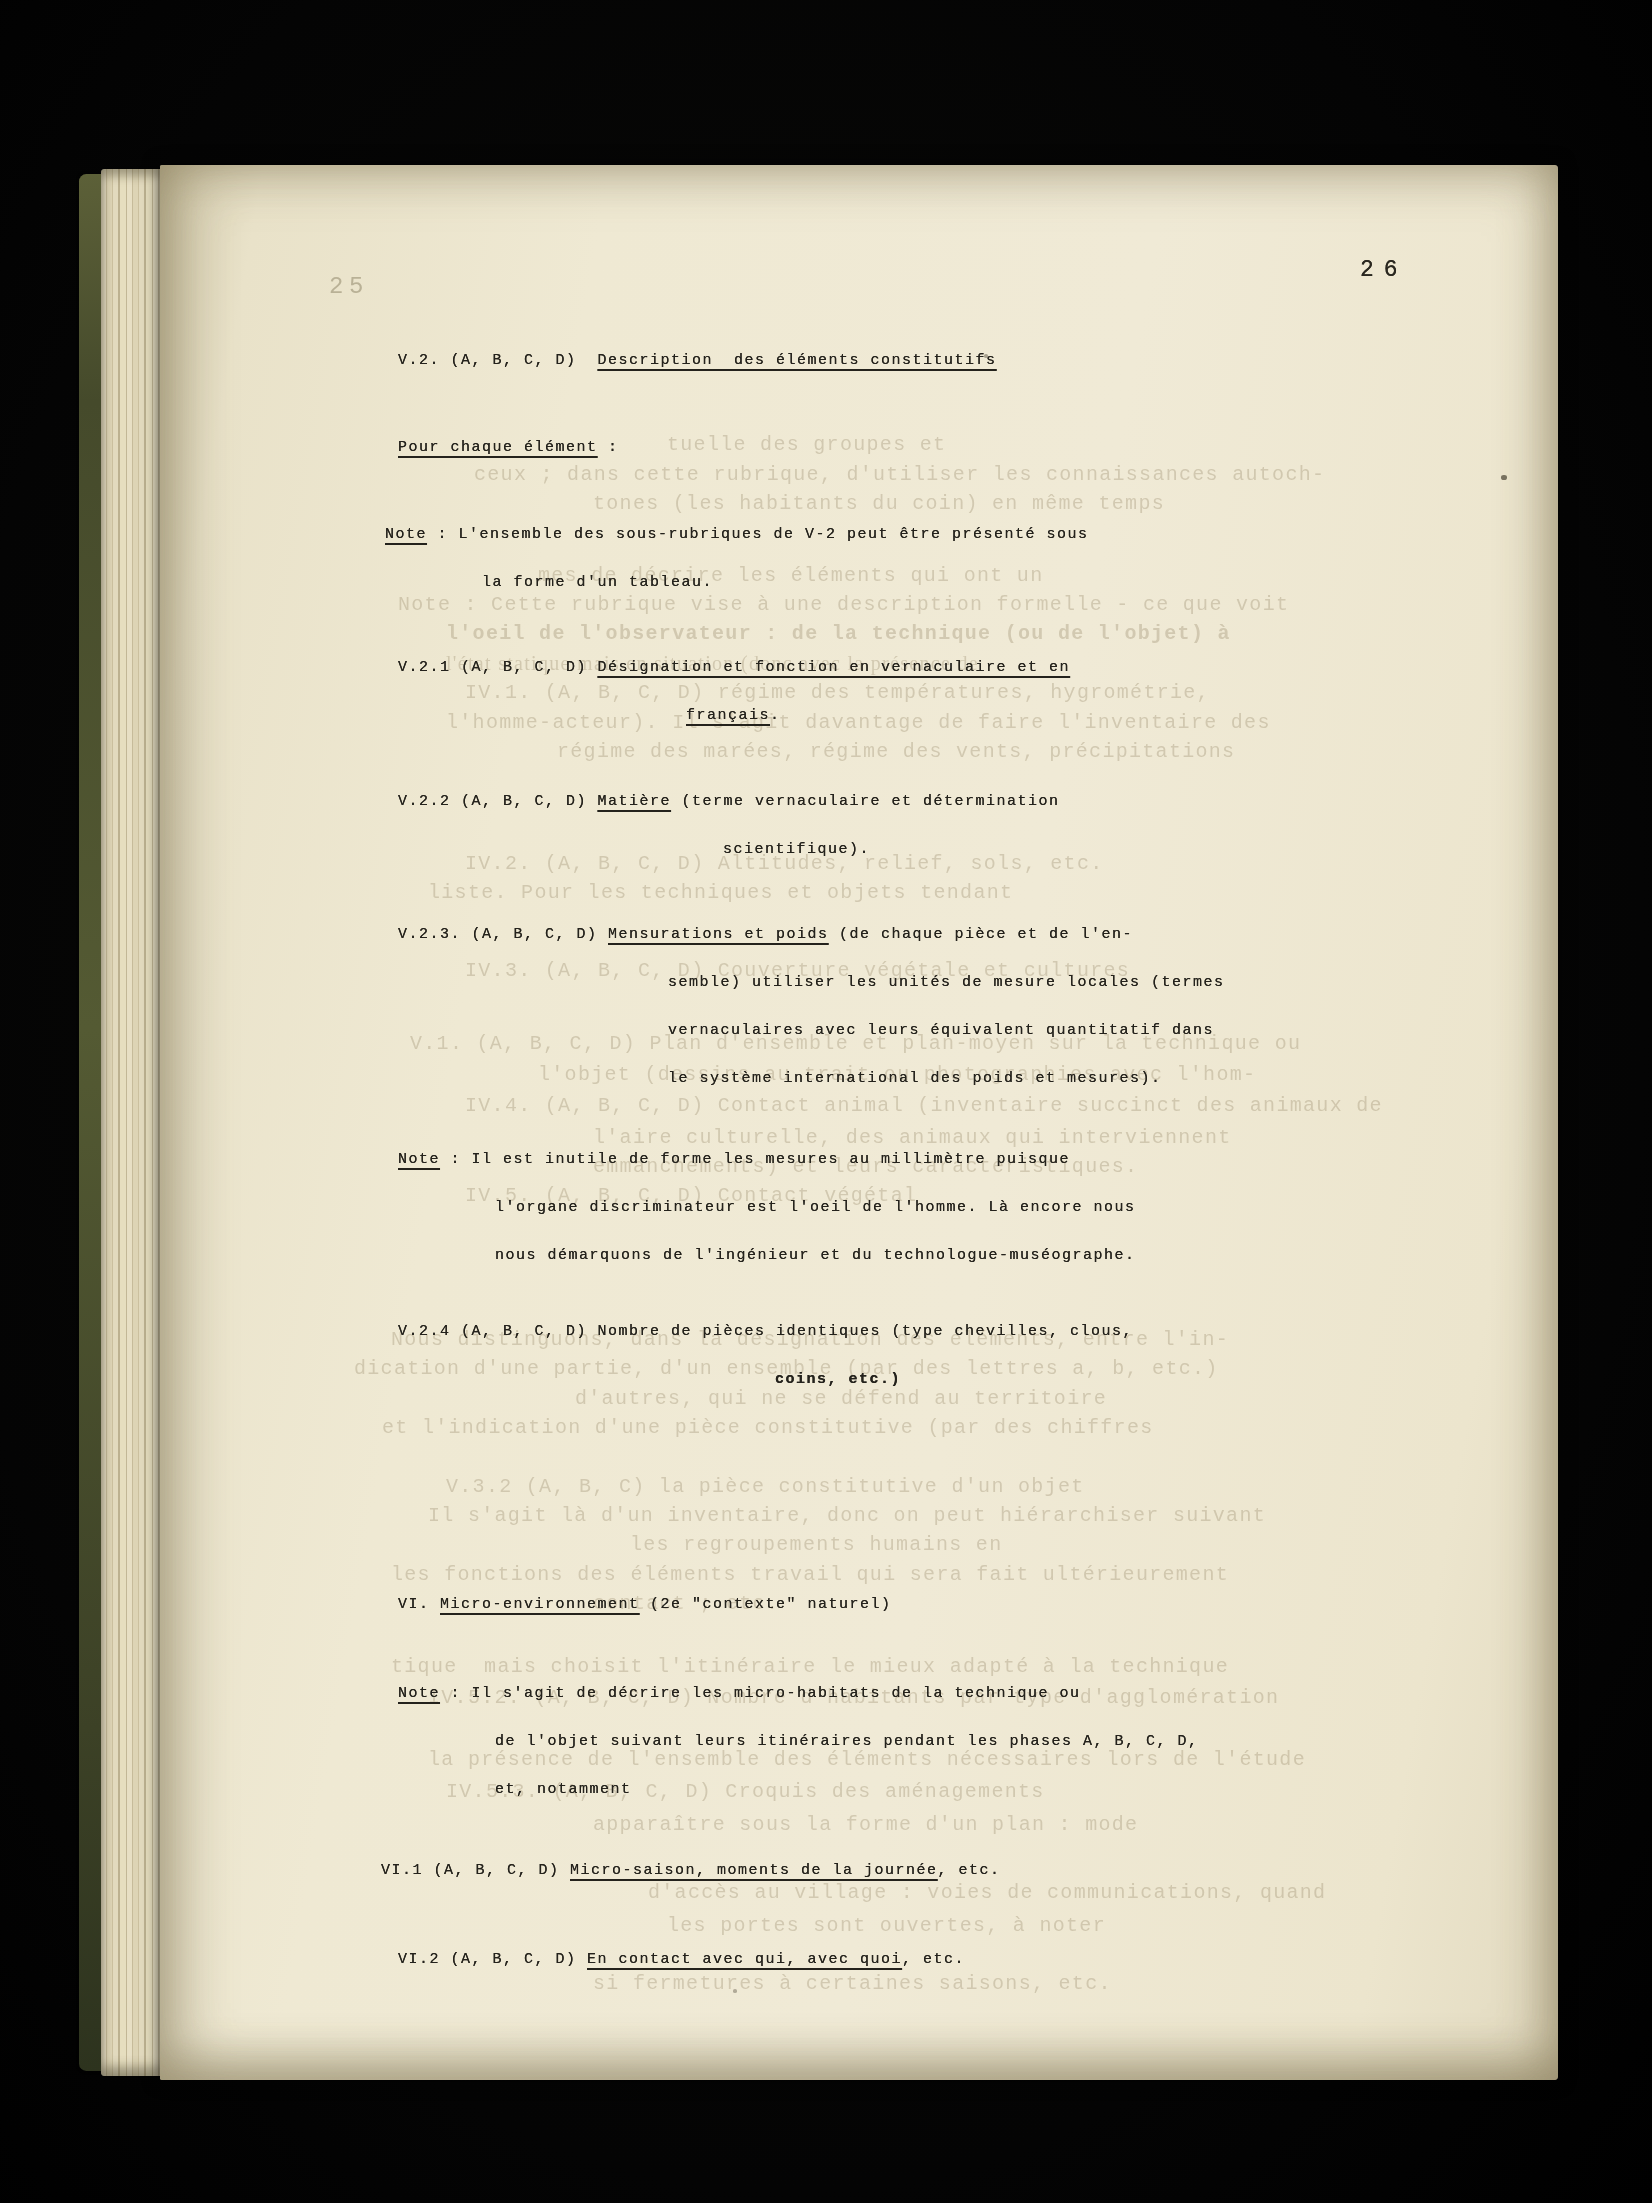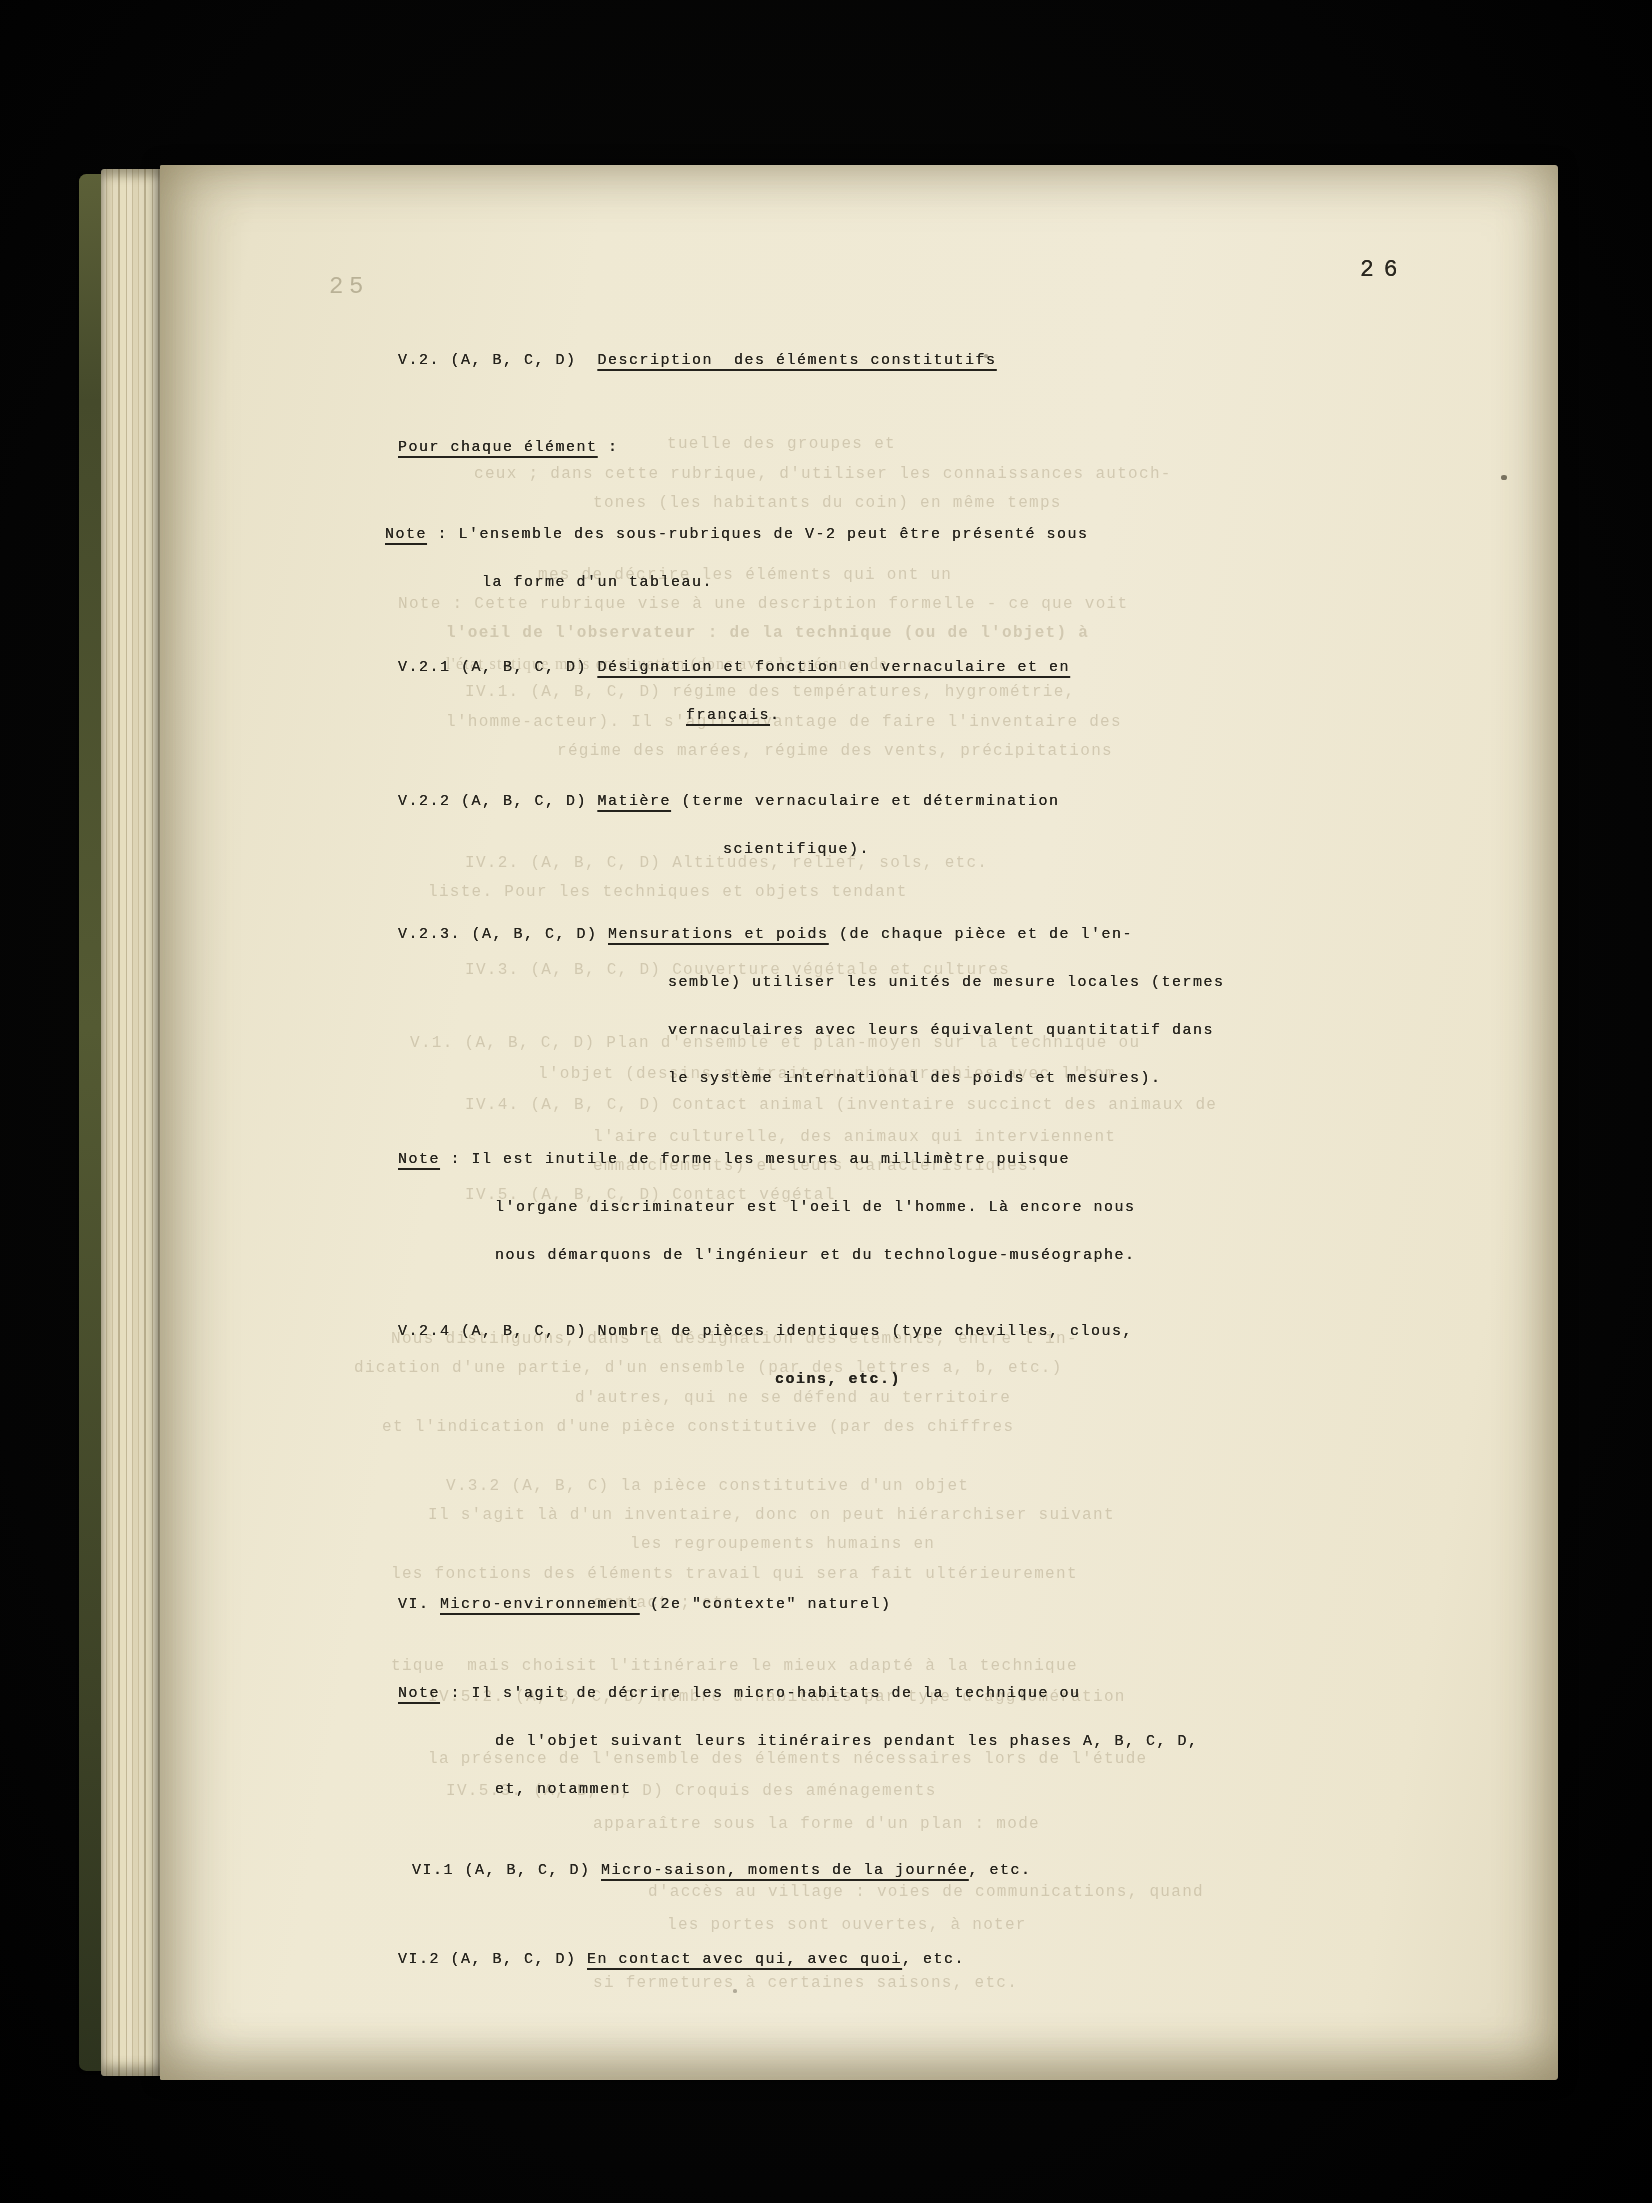--- a/index.html
+++ b/index.html
@@ -40,21 +40,21 @@
       inset 0 0 64px rgba(110,98,62,.28),
       inset 27.5px 0 51px rgba(115,102,66,.25),
       inset -20px 0 41px rgba(115,102,66,.22),
       inset 0 -26px 37px rgba(110,98,62,.22),
       0 0 16.5px rgba(0,0,0,.65);
   }
   
   .bleed { position:absolute; inset:0; opacity:.9; }
   .bline {
     position:absolute; white-space:pre;
-    font-size:16px; letter-spacing:1.3px; line-height:27.5px;
+    font-size:20px; letter-spacing:1.3px; line-height:27.5px;
     color:rgba(128,114,80,.30);
     filter:blur(0.6px);
   }
   
   .textlayer { position:absolute; inset:0; }
   .para { position:absolute; }
   .tline {
     white-space:pre; display:block;
     font-size:15px; line-height:48px; height:48px;
     letter-spacing:1.5px;
@@ -164,21 +164,21 @@
           <div class="tline" style="margin-left: 377px; font-weight: bold;"><span>coins, etc.)</span></div>
         </div>
         <div class="para" style="left: 319px; top: 1416px;">
           <div class="tline" style="margin-left: 0px;"><span>VI. </span><span class="u">Micro-environnement</span><span> (2e "contexte" naturel)</span></div>
         </div>
         <div class="para" style="left: 319px; top: 1505px;">
           <div class="tline" style="margin-left: 0px;"><span class="u">Note</span><span> : Il s'agit de décrire les micro-habitats de la technique ou</span></div>
           <div class="tline" style="margin-left: 97px;"><span>de l'objet suivant leurs itinéraires pendant les phases A, B, C, D,</span></div>
           <div class="tline" style="margin-left: 97px;"><span>et, notamment</span></div>
         </div>
-        <div class="para" style="left: 333px; top: 1682px;">
+        <div class="para" style="left: 302px; top: 1682px;">
           <div class="tline" style="margin-left: 0px;"><span>VI.1 (A, B, C, D) </span><span class="u">Micro-saison, moments de la journée</span><span>, etc.</span></div>
         </div>
         <div class="para" style="left: 319px; top: 1771px;">
           <div class="tline" style="margin-left: 0px;"><span>VI.2 (A, B, C, D) </span><span class="u">En contact avec qui, avec quoi</span><span>, etc.</span></div>
         </div>
       </div>
     <div class="speck s1"></div>
     <div class="speck s2"></div>
     <div class="speck s3"></div>
   </div>

